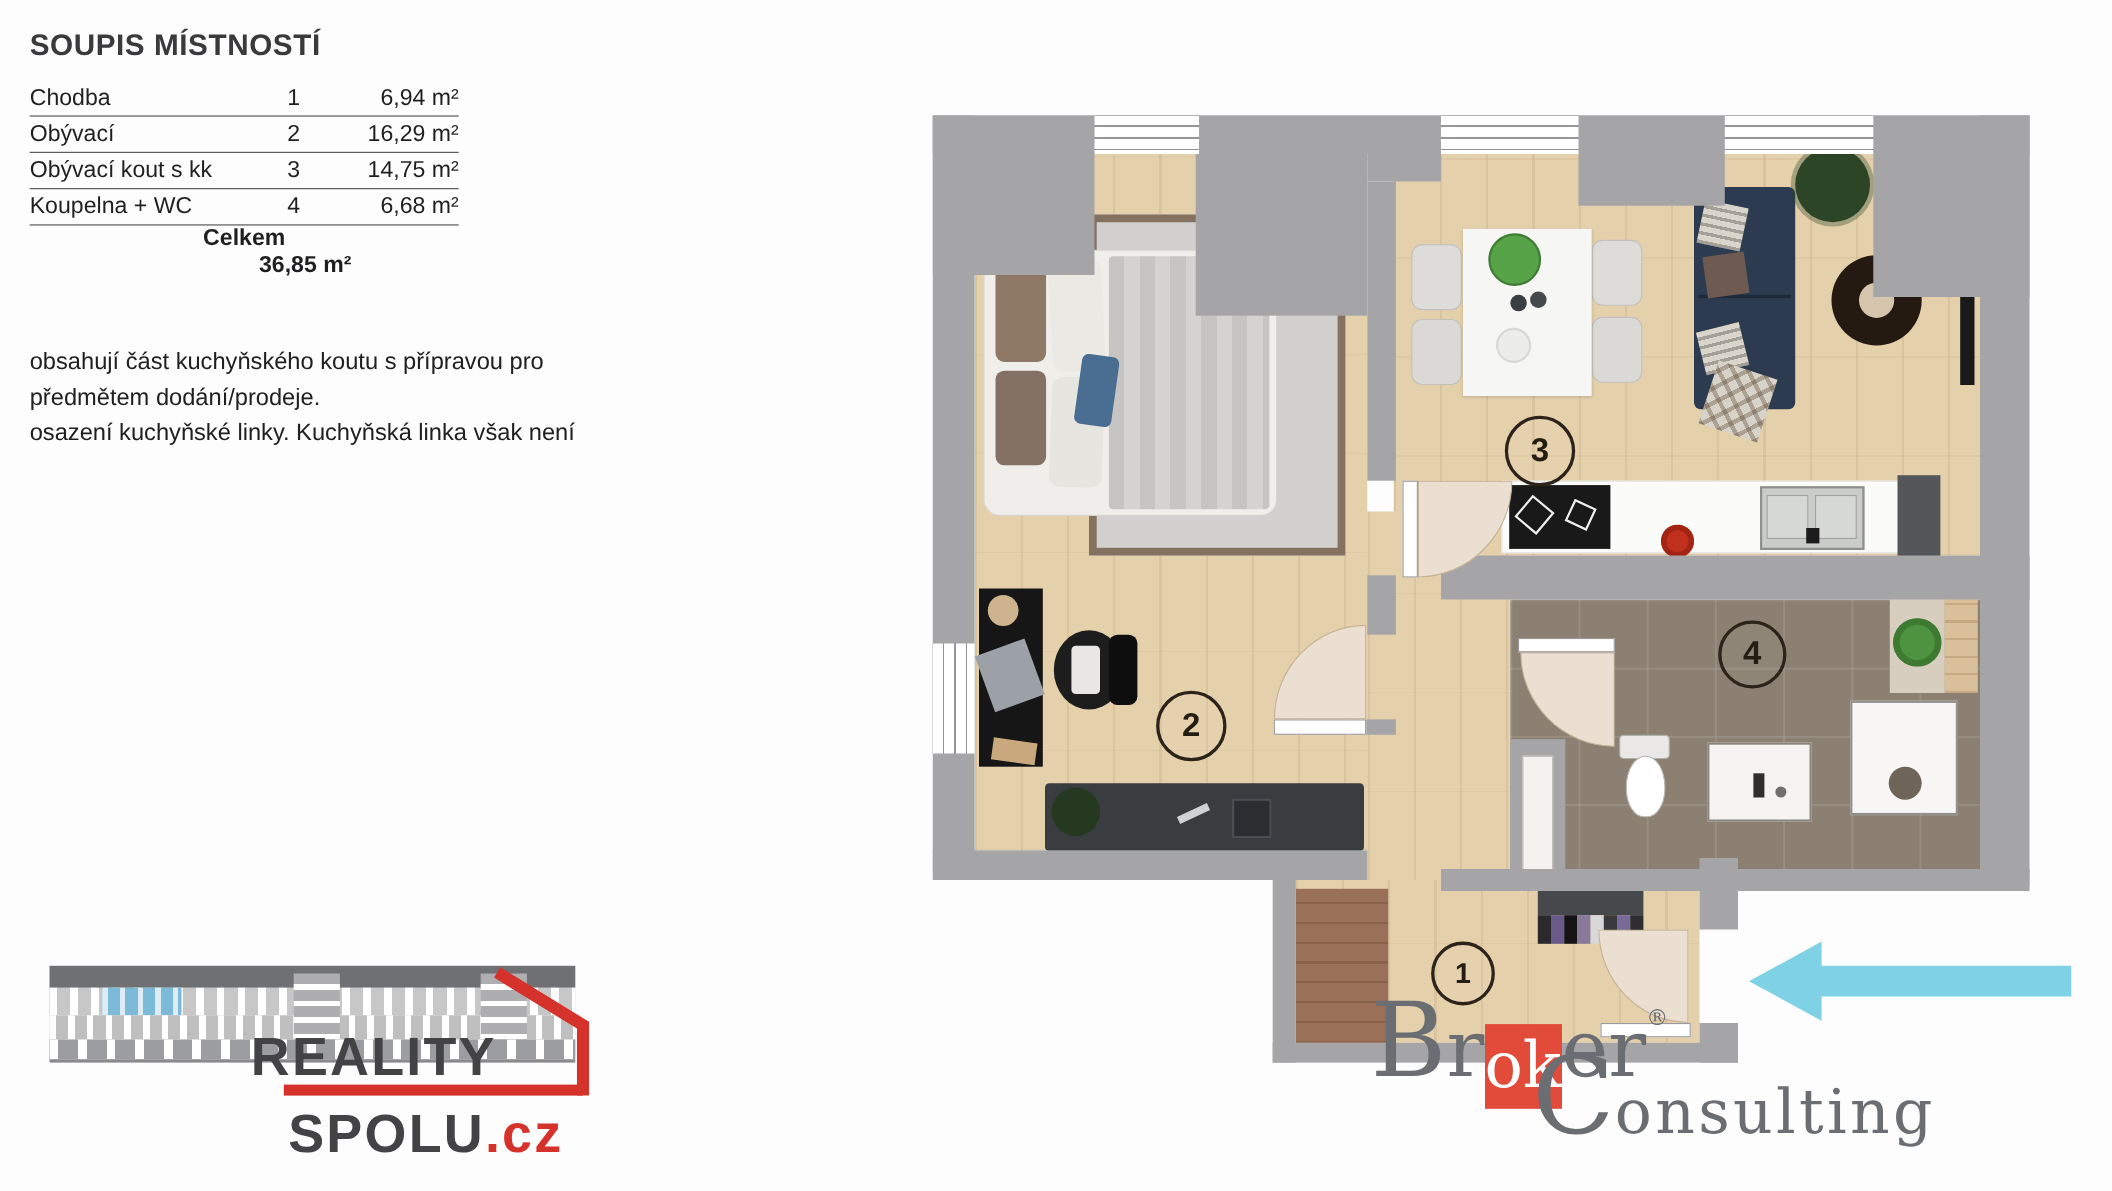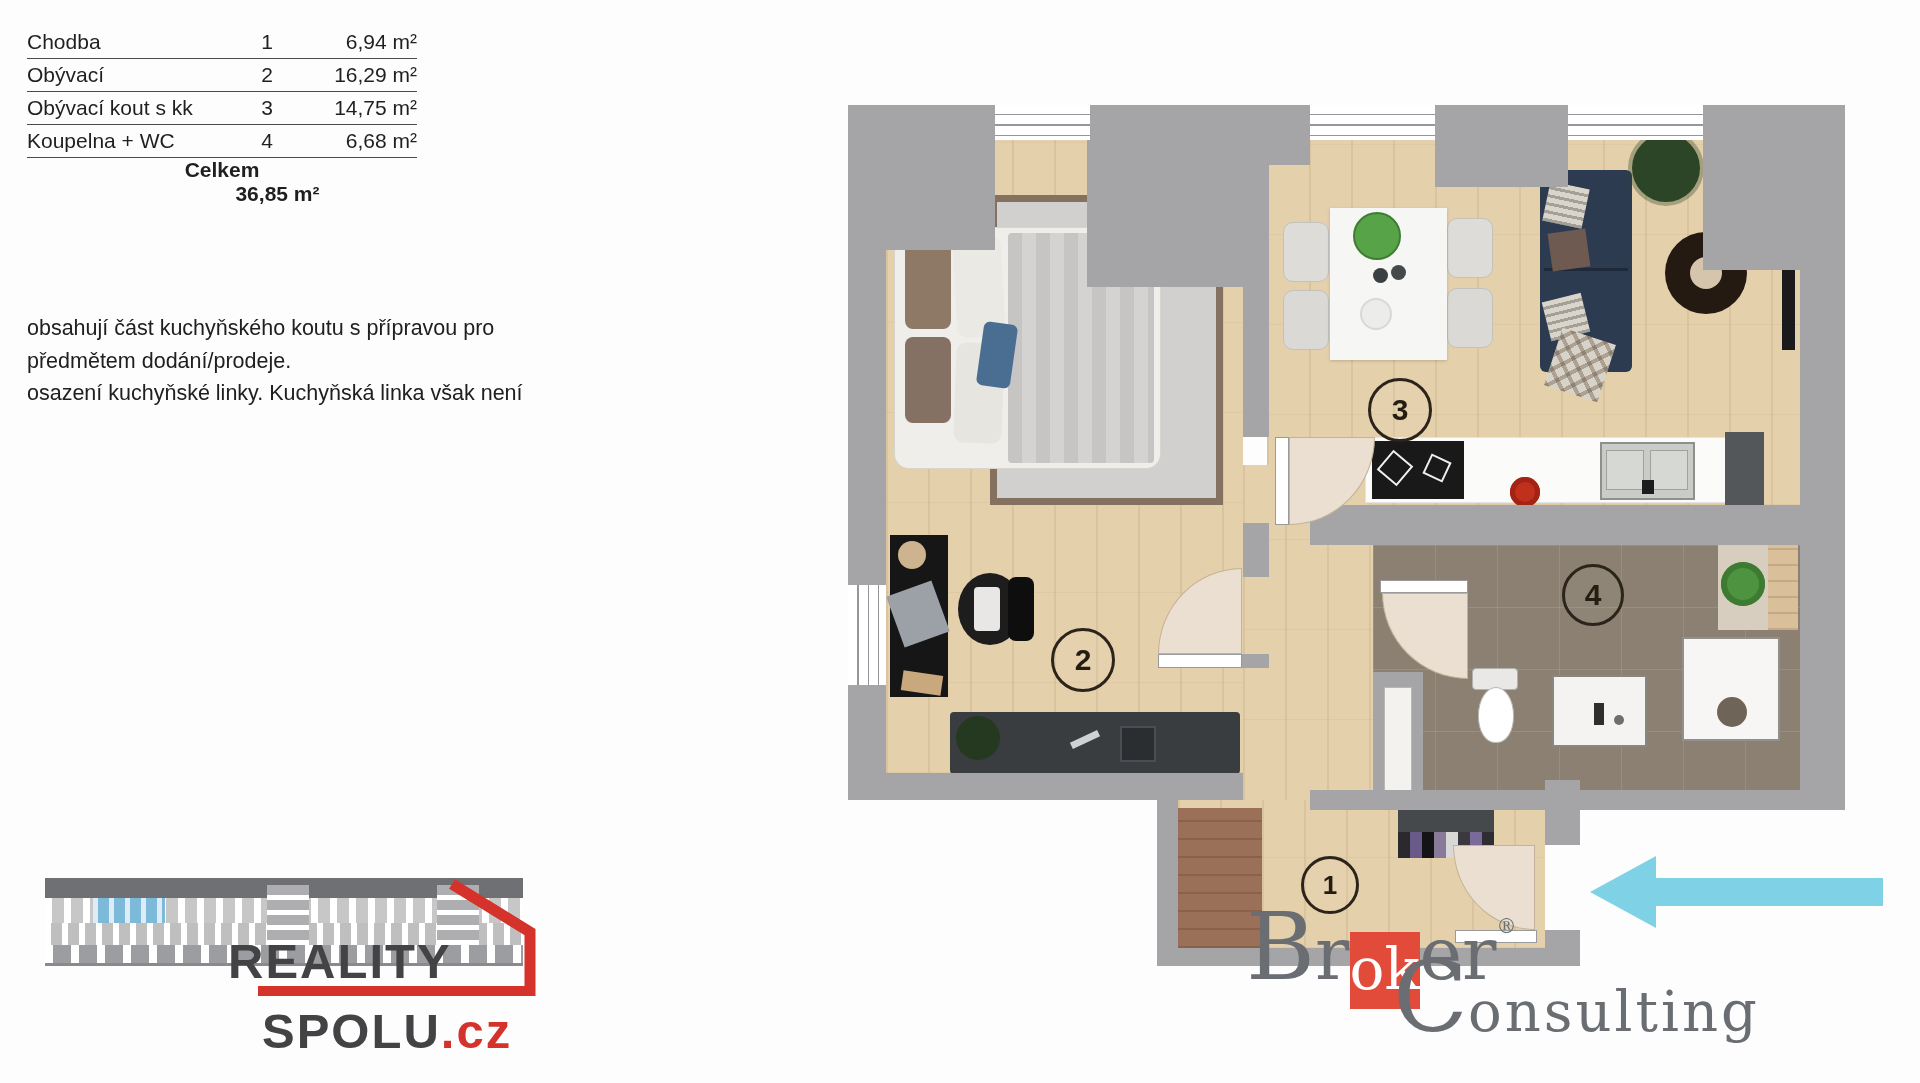--- a/index.html
+++ b/index.html
@@ -76,20 +76,21 @@
   .bk-line2{position:absolute;left:147px;top:48px;}
   .bk-c{font-size:98px;line-height:1;}
   .bk-sm2{font-size:56px;letter-spacing:3px;}
 </style>
 </head>
 <body>
 
 <div class="page">
 
   <section class="room-list">
+    <h1 class="rl-title">SOUPIS MÍSTNOSTÍ</h1>
     <div class="rl-row">
       <span class="name">Chodba</span>
       <span class="num">1</span>
       <span class="area">6,94 m²</span>
     </div>
     <div class="rl-row">
       <span class="name">Obývací</span>
       <span class="num">2</span>
       <span class="area">16,29 m²</span>
     </div>

